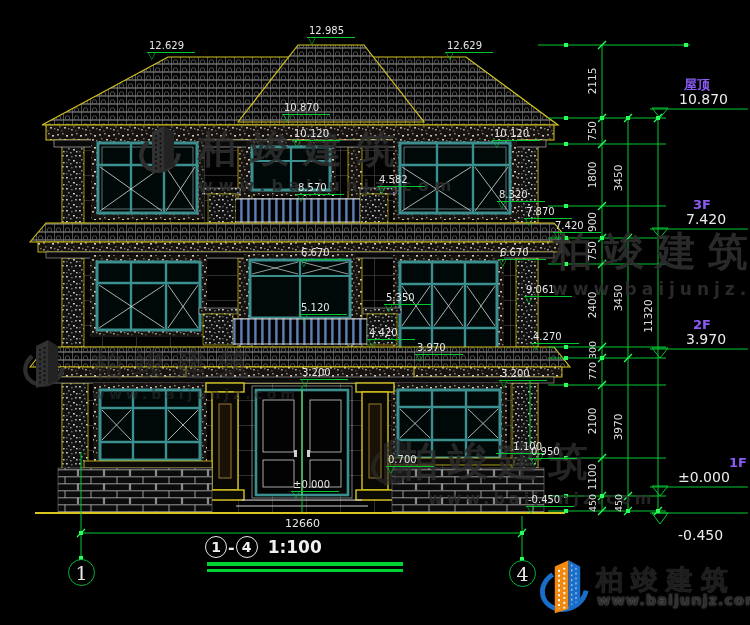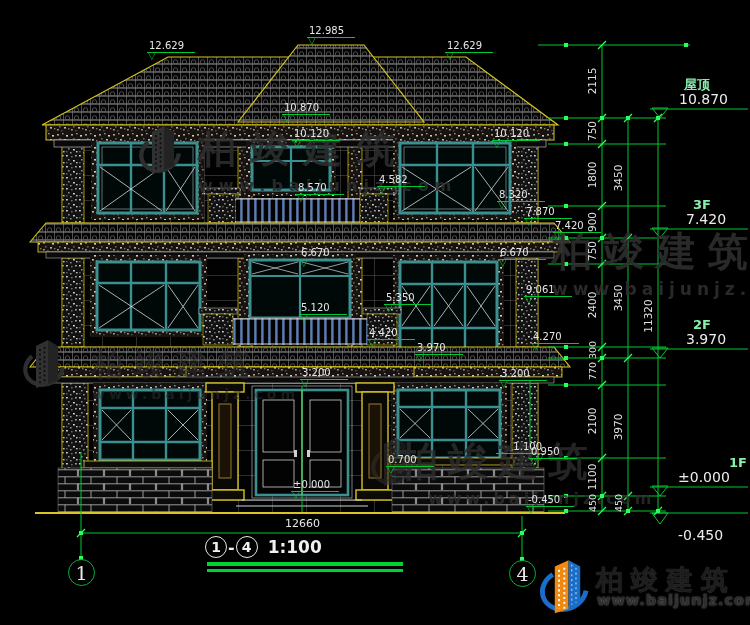--- a/index.html
+++ b/index.html
@@ -8,21 +8,21 @@
   #stage svg{position:absolute;left:0;top:0;}
   
   .elev{position:absolute;z-index:6;line-height:11px;}
   .elev .ev{display:inline-block;min-width:44px;color:#e6e6e6;font-size:10px;
             border-bottom:1px solid #00c832;padding:0 2px 1px 2px;white-space:nowrap;}
   .elev .tri{display:block;color:#00c832;font-size:10px;line-height:6px;margin-left:1px;}
   
   .dim-v{position:absolute;z-index:6;color:#e0e0e0;font-size:10.5px;white-space:nowrap;
          transform:translate(-50%,-50%) rotate(-90deg);}
   
-  .lvl-label{position:absolute;z-index:6;color:#86efac;font-size:13px;font-weight:bold;white-space:nowrap;}
+  .lvl-label{position:absolute;z-index:6;color:#8b5cf6;font-size:13px;font-weight:bold;white-space:nowrap;}
   .lvl-value{position:absolute;z-index:6;color:#ececec;font-size:14px;white-space:nowrap;}
   
   .wm{position:absolute;z-index:4;color:#2e2e2e;font-weight:bold;}
   .wm .wm-text{display:block;white-space:nowrap;}
   .wm .wm-url{display:block;white-space:nowrap;}
   
   .title-row{position:absolute;left:205px;top:536px;z-index:6;display:flex;align-items:center;color:#f0f0f0;}
   .title-circle{width:20px;height:20px;border:1.6px solid #e8e8e8;border-radius:50%;
                 font-size:14px;font-weight:bold;display:flex;align-items:center;justify-content:center;}
   .title-dash{font-size:16px;font-weight:bold;margin:0 1px;}

